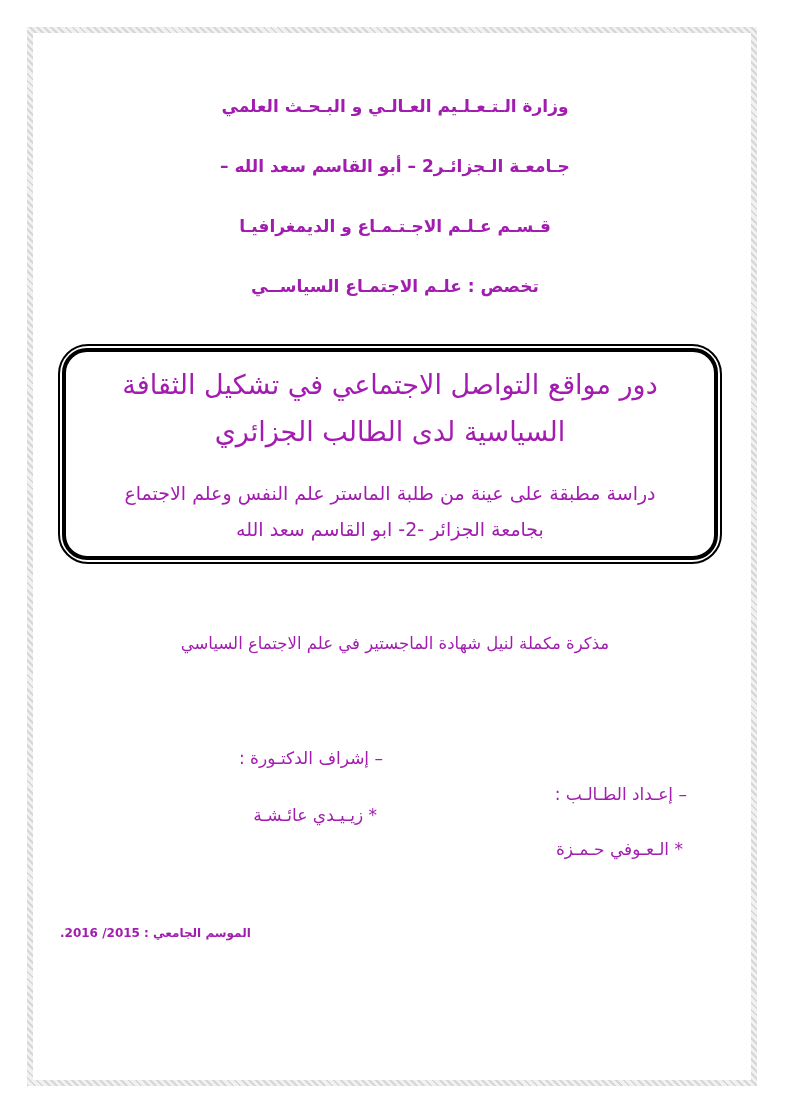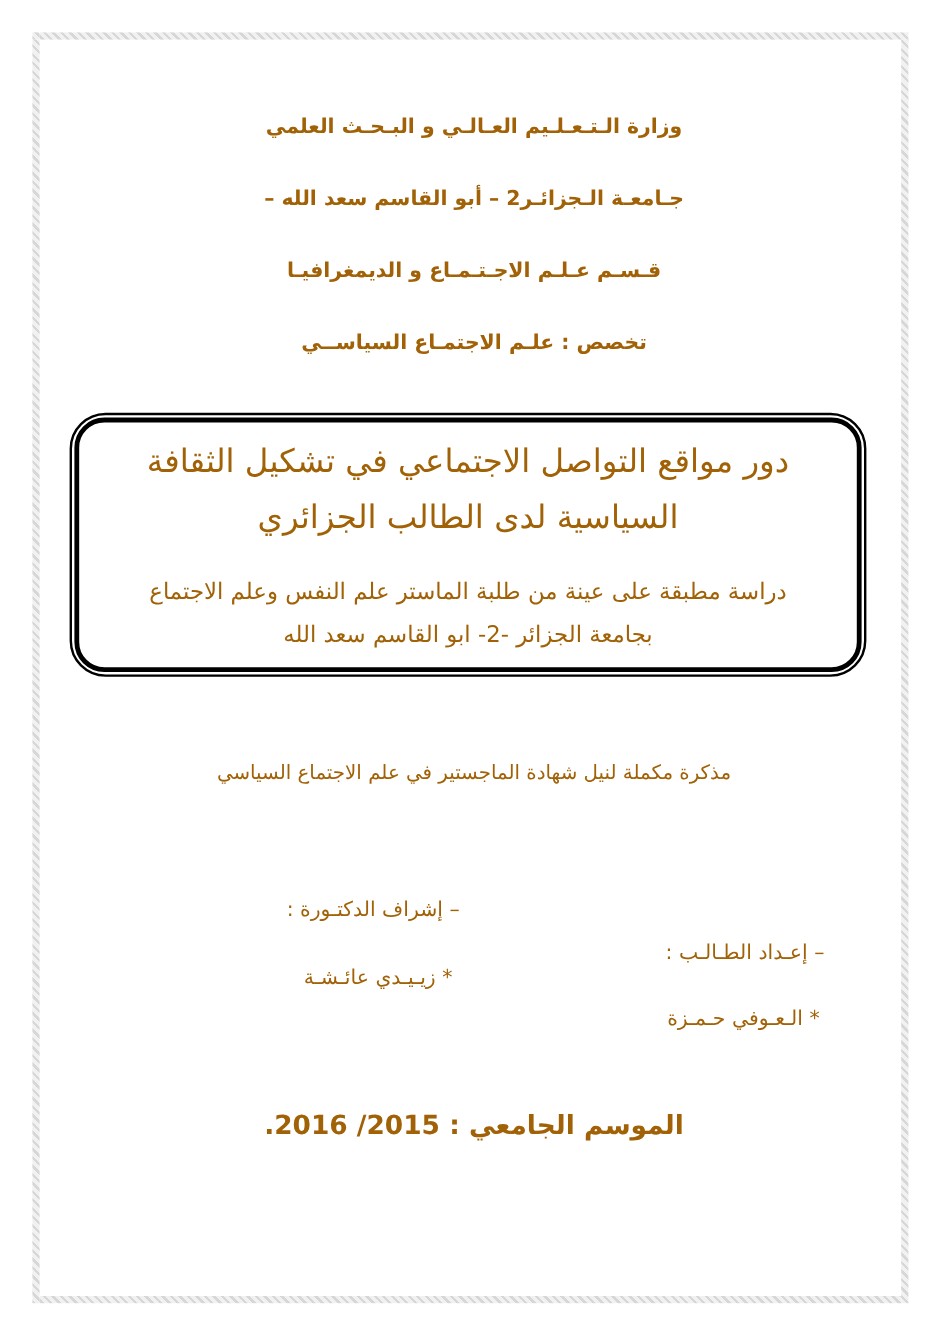--- a/index.html
+++ b/index.html
@@ -6,21 +6,21 @@
     margin: 0;
     padding: 0;
     background: #ffffff;
   }
   .page {
     position: relative;
     width: 790px;
     height: 1118px;
     background: #ffffff;
     font-family: "DejaVu Sans", sans-serif;
-    color: #a16207;
+    color: #a21caf;
     direction: rtl;
     overflow: hidden;
   }
   
   .border-frame {
     position: absolute;
     left: 27px;
     top: 27px;
     right: 33px;
     bottom: 32px;
@@ -106,22 +106,22 @@
   }
   .student-label   { top: 748px; right: 103px; margin-top: 36px; }
   .student-name    { top: 839px; right: 107px; }
   .supervisor-label{ top: 748px; right: 407px; }
   .supervisor-name { top: 805px; right: 413px; }
   .year {
     position: absolute;
     top: 926px;
     left: 60px;
     right: 60px;
-    text-align: center;
-    font-size: 22px;
+    text-align: left;
+    font-size: 12px;
     font-weight: bold;
     white-space: nowrap;
   }
 </style>
 </head>
 <body>
 
 <div class="page">
 
   <div class="border-frame"></div>

